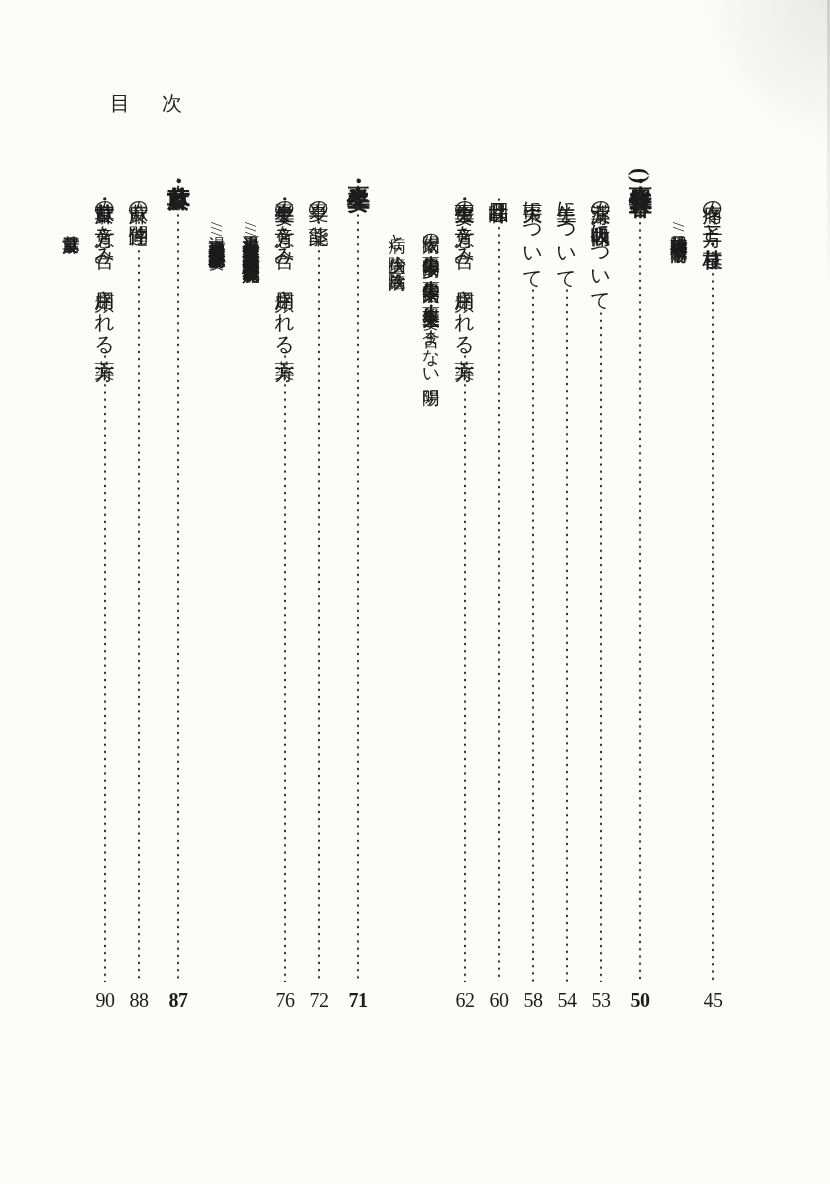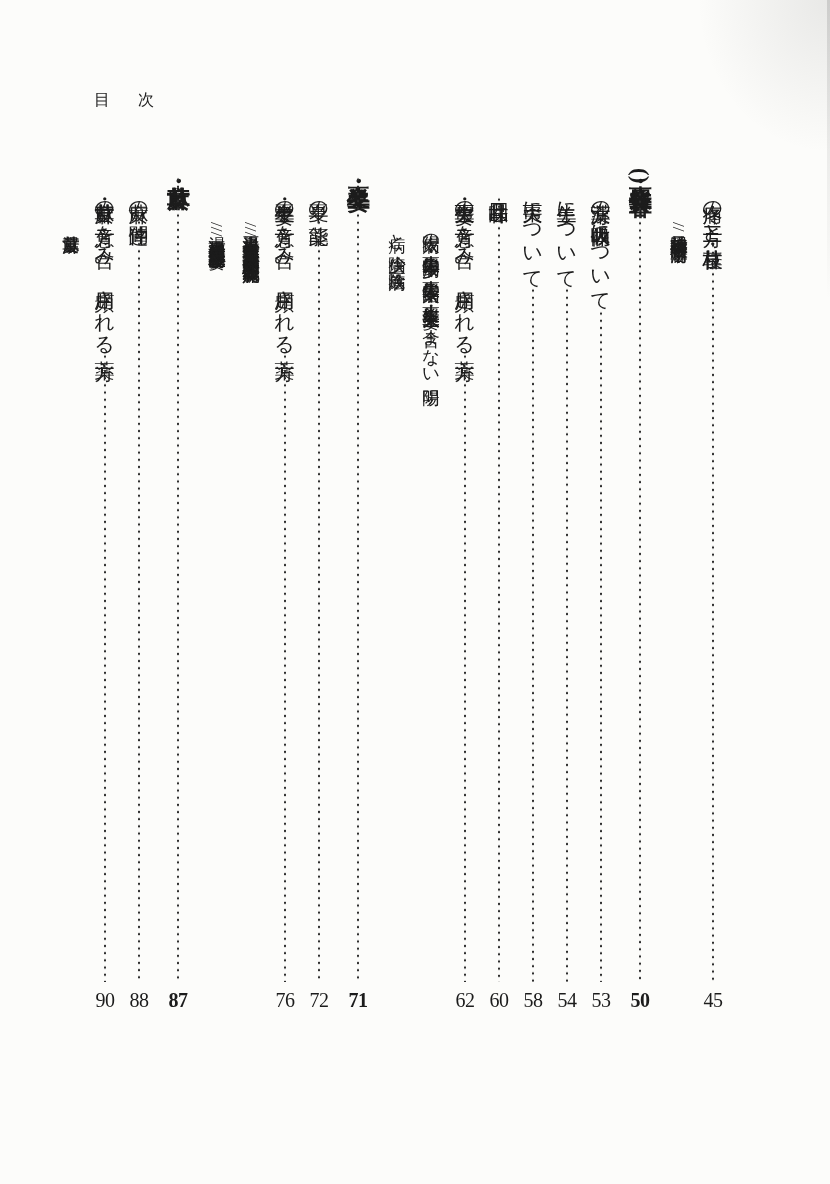--- a/index.html
+++ b/index.html
@@ -29,23 +29,23 @@
     position: absolute;
     top: 0;
     right: 0;
     width: 3px;
     height: 300px;
     background: linear-gradient(to bottom, rgba(120,120,120,0.25), rgba(120,120,120,0));
   }
   
   .doc-title {
     position: absolute;
-    left: 94px;
+    left: 110px;
     top: 90px;
-    font-size: 16px;
+    font-size: 20px;
     letter-spacing: 6px;
     white-space: pre;
     color: #222;
     font-family: Liberation Serif, serif;
   }
   
   .toc {
     position: absolute;
     top: 168px;
     right: 100px;

